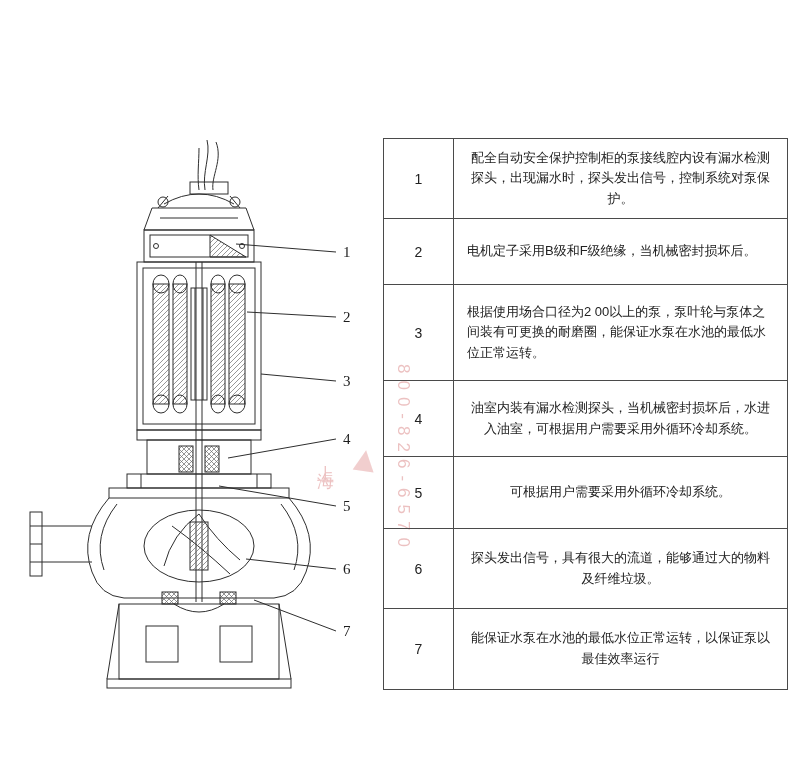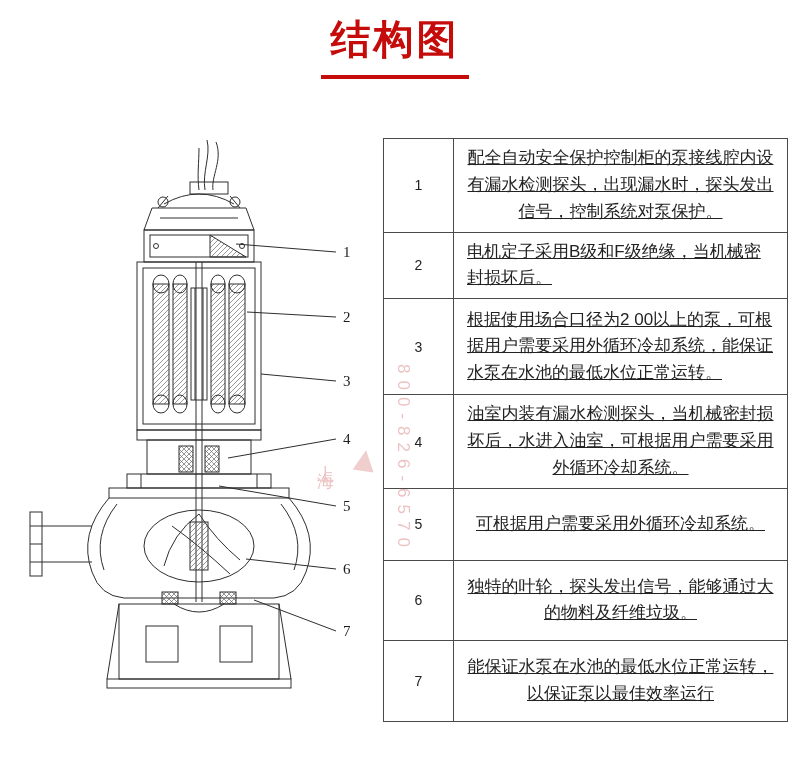--- a/index.html
+++ b/index.html
@@ -17,40 +17,36 @@
   .callout-num { font-size:15px; fill:#1c1c1c; font-family:"Liberation Serif","DejaVu Serif",serif; }
 
   
   .watermark { position:absolute; left:300px; top:90px; height:470px; display:flex; flex-direction:column; align-items:center; justify-content:center; gap:10px; writing-mode:vertical-rl; color:#dd8f8f; opacity:0.55; font-size:17px; letter-spacing:7px; pointer-events:none; }
   .wm-logo { writing-mode:horizontal-tb; font-size:36px; color:#e6a7a7; letter-spacing:0; transform:rotate(8deg); line-height:1; }
 
   
   .parts-table { position:absolute; left:383px; top:138px; width:405px; border-collapse:collapse; table-layout:fixed; }
   .parts-table td { border:1px solid #4a4a4a; vertical-align:middle; color:#222; }
   .parts-table td.num { width:70px; text-align:center; font-size:14px; }
-  .parts-table td.desc { padding:6px 13px; font-size:17px; line-height:1.58; text-align:center;text-decoration:underline; }
+  .parts-table td.desc { padding:6px 13px; font-size:13px; line-height:1.58; text-align:center; }
   .parts-table tr:nth-child(2) td.desc,
   .parts-table tr:nth-child(3) td.desc { text-align:left; }
   .parts-table tr:nth-child(1) td { height:80px; }
   .parts-table tr:nth-child(2) td { height:66px; }
   .parts-table tr:nth-child(3) td { height:96px; }
   .parts-table tr:nth-child(4) td { height:76px; }
   .parts-table tr:nth-child(5) td { height:72px; }
   .parts-table tr:nth-child(6) td { height:80px; }
   .parts-table tr:nth-child(7) td { height:81px; }
 </style>
 </head>
 <body>
 
 <div class="page">
 
-  <div class="title-wrap">
-    <h1>结构图</h1>
-    <div class="title-underline"></div>
-  </div>
 
   <div class="diagram">
     <svg width="366" height="582" viewBox="0 0 366 582">
       <defs>
         <pattern id="hatch" width="5" height="5" patternUnits="userSpaceOnUse">
           <path d="M0 5 L5 0" stroke="#6b6b6b" stroke-width="0.7"></path>
         </pattern>
         <pattern id="xhatch" width="5" height="5" patternUnits="userSpaceOnUse">
           <path d="M0 5 L5 0 M0 0 L5 5" stroke="#6b6b6b" stroke-width="0.7"></path>
         </pattern>
@@ -200,33 +196,33 @@
       <tr>
         <td class="num">1</td>
         <td class="desc">配全自动安全保护控制柜的泵接线腔内设有漏水检测探头，出现漏水时，探头发出信号，控制系统对泵保护。</td>
       </tr>
       <tr>
         <td class="num">2</td>
         <td class="desc">电机定子采用B级和F级绝缘，当机械密封损坏后。</td>
       </tr>
       <tr>
         <td class="num">3</td>
-        <td class="desc">根据使用场合口径为2 00以上的泵，可根据用户需要采用外循环冷却系统，能保证水泵在水池的最低水位正常运转。</td>
+        <td class="desc">根据使用场合口径为2 00以上的泵，泵叶轮与泵体之间装有可更换的耐磨圈，能保证水泵在水池的最低水位正常运转。</td>
       </tr>
       <tr>
         <td class="num">4</td>
         <td class="desc">油室内装有漏水检测探头，当机械密封损坏后，水进入油室，可根据用户需要采用外循环冷却系统。</td>
       </tr>
       <tr>
         <td class="num">5</td>
         <td class="desc">可根据用户需要采用外循环冷却系统。</td>
       </tr>
       <tr>
         <td class="num">6</td>
-        <td class="desc">独特的叶轮，探头发出信号，能够通过大的物料及纤维垃圾。</td>
+        <td class="desc">探头发出信号，具有很大的流道，能够通过大的物料及纤维垃圾。</td>
       </tr>
       <tr>
         <td class="num">7</td>
         <td class="desc">能保证水泵在水池的最低水位正常运转，以保证泵以最佳效率运行</td>
       </tr>
     </tbody>
   </table>
 
 </div>
 

